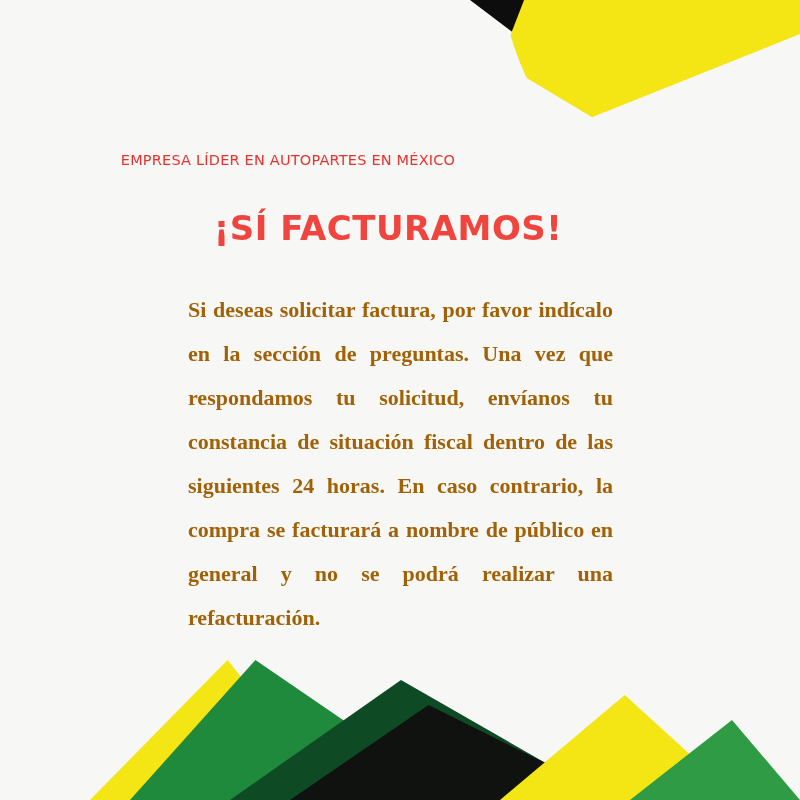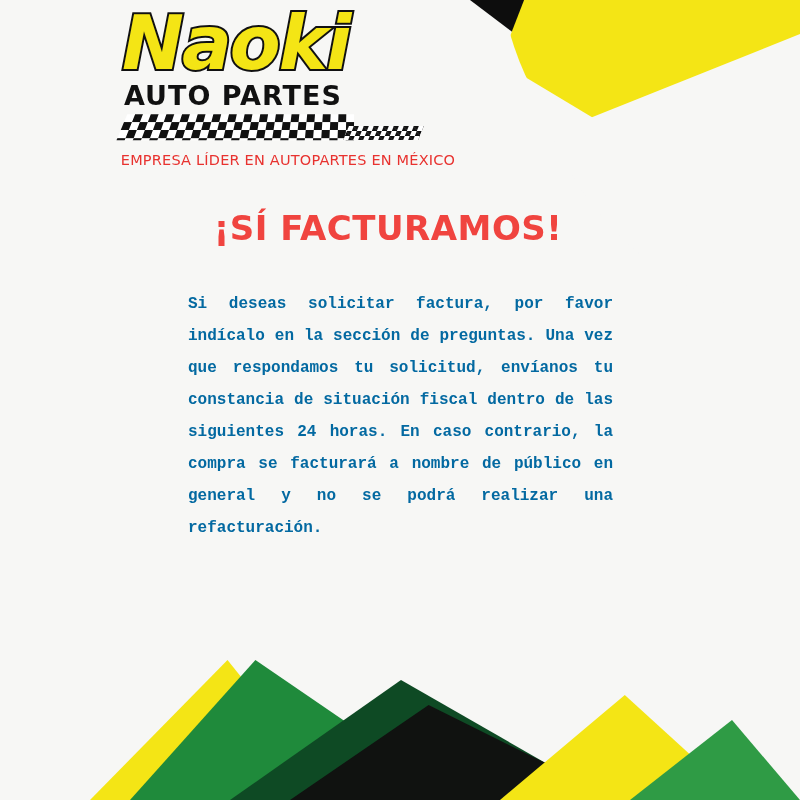--- a/index.html
+++ b/index.html
@@ -167,24 +167,24 @@
     font-size: 34px;
     font-weight: bold;
     color: #f0443f;
     letter-spacing: 0.5px;
   }
   .body-copy {
     position: absolute;
     top: 288px;
     left: 188px;
     width: 425px;
-    font-family: Liberation Mono, monospace;
-    font-size: 16px;
-    font-weight: bold;
-    color: #0369a1;
+    font-family: Liberation Serif, serif;
+    font-size: 22px;
+    font-weight: bold;
+    color: #a16207;
     line-height: 2.0;
     text-align: justify;
     text-justify: inter-word;
   }
 </style>
 </head>
 <body>
 
 <div id="poster">
 
@@ -192,26 +192,20 @@
   <div class="shape tr-yellow"></div>
   <div class="shape tr-white-cut"></div>
 
   <div class="shape b-yellow-left"></div>
   <div class="shape b-green-left"></div>
   <div class="shape b-darkgreen"></div>
   <div class="shape b-black-center"></div>
   <div class="shape b-yellow-right"></div>
   <div class="shape b-green-right"></div>
 
-  <div class="logo-wrap">
-    <div class="logo-name">Naoki</div>
-    <div class="logo-sub">AUTO PARTES</div>
-    <div class="checker"></div>
-    <div class="checker-tail"></div>
-  </div>
 
   <div class="tagline">EMPRESA LÍDER  EN AUTOPARTES EN MÉXICO</div>
 
   <div class="headline">¡SÍ FACTURAMOS!</div>
 
   <div class="body-copy">Si deseas solicitar factura, por favor indícalo en la sección de preguntas. Una vez que respondamos tu solicitud, envíanos tu constancia de situación fiscal dentro de las siguientes 24 horas. En caso contrario, la compra se facturará a nombre de público en general y no se podrá realizar una refacturación.</div>
 
 </div>
 
 </body></html>

